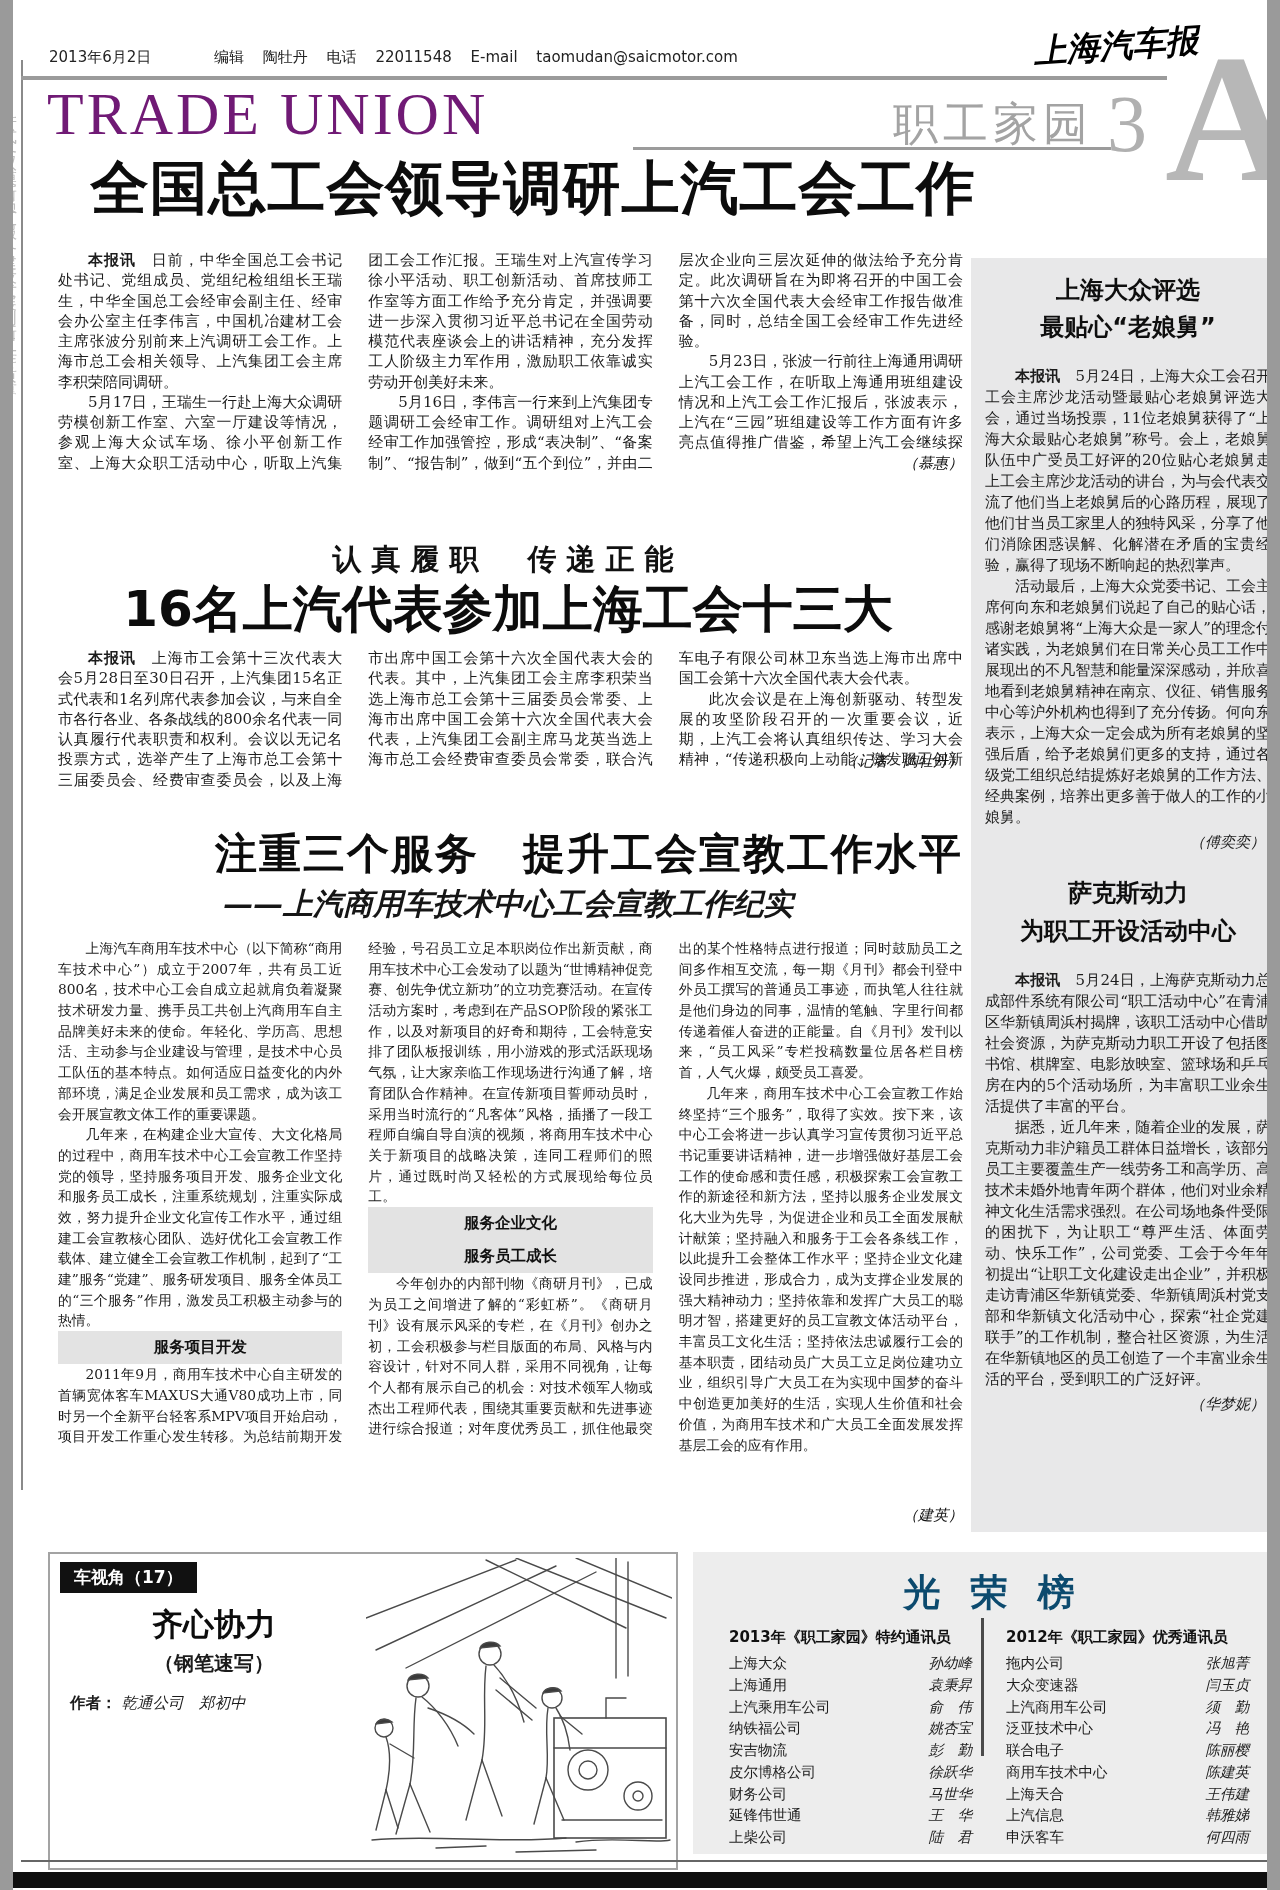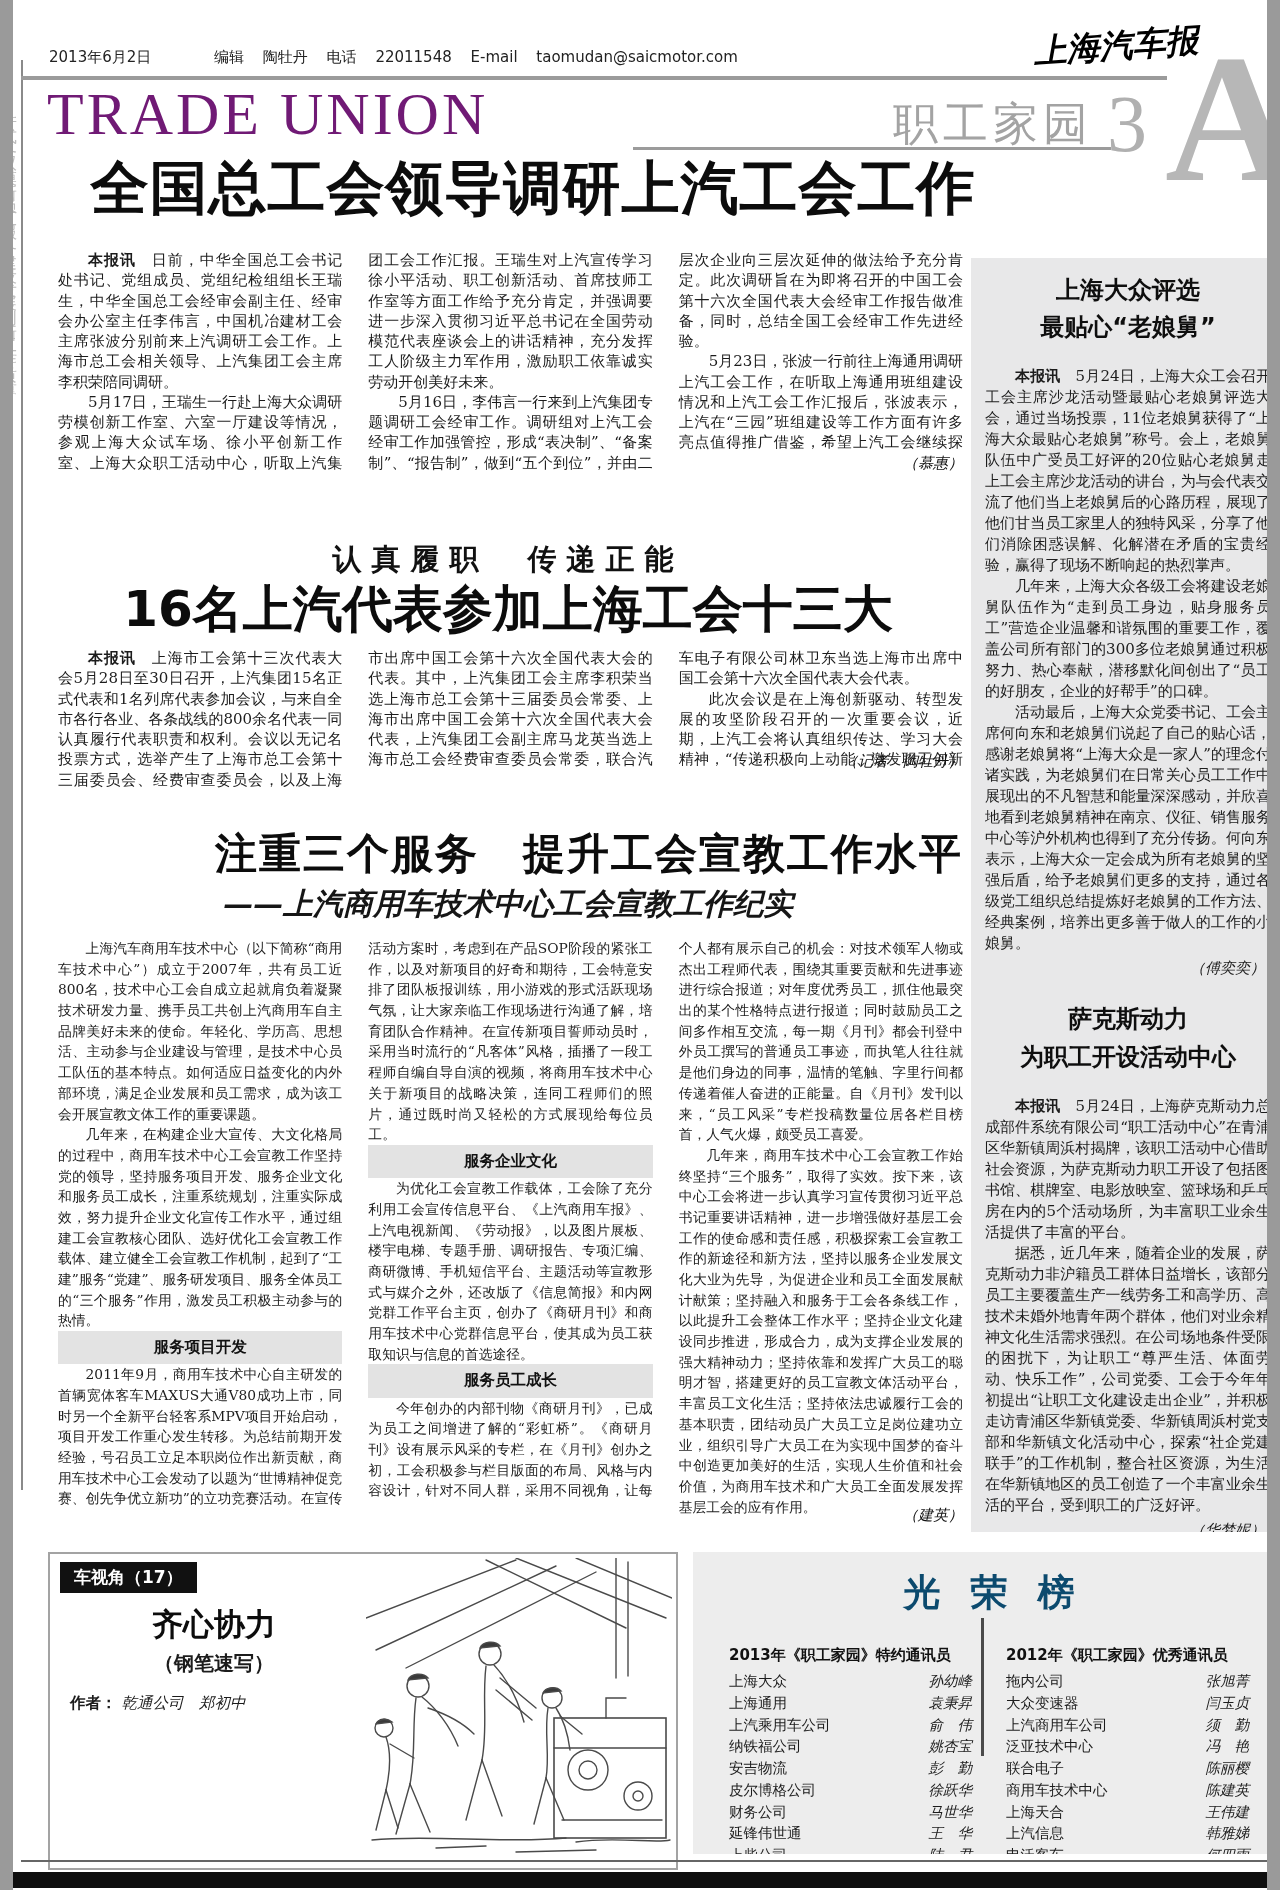--- a/index.html
+++ b/index.html
@@ -72,21 +72,21 @@
   .cartoon-body{font-size:15.5px;line-height:1.5;text-align:justify;text-indent:2em;margin:0;}
   .cartoon-author{margin-top:16px;font-size:15.5px;}
   .cartoon-author b{font-family:"DejaVu Sans",sans-serif;}
   .cartoon-author .val{font-style:italic;}
   .cartoon-sketch{position:absolute;top:4px;right:4px;width:306px;height:304px;}
   
   .honor{position:absolute;top:1552px;left:680px;width:592px;height:302px;background:#ededed;
          box-sizing:border-box;overflow:hidden;}
   .honor-title{text-align:center;font-size:37px;font-weight:900;letter-spacing:30px;padding-left:30px;
                margin-top:16px;color:#0c4a6e;}
-  .honor-cols{display:flex;margin:28px 36px 0;gap:34px;}
+  .honor-cols{display:flex;margin:10px 36px 0;gap:34px;}
   .honor-col{flex:1;}
   .honor-header{font-family:"DejaVu Sans",sans-serif;font-weight:bold;font-size:15px;margin-bottom:6px;color:#111;}
   .honor-row{display:flex;justify-content:space-between;font-size:14.5px;line-height:1.5;}
   .honor-row .name{font-style:italic;}
   .honor-divider{position:absolute;left:288px;top:66px;width:3px;height:138px;background:#4a4a4a;}
   
   .thin-rule{position:absolute;top:1860px;left:8px;width:1264px;height:2px;background:#666;}
   .bottom-bar{position:absolute;top:1872px;left:0;width:1280px;height:16px;background:#0e0e0e;}
 </style>
 </head>
@@ -124,21 +124,20 @@
     </div>
   <div class="byline byline1">（慕惠）</div>
 
   <aside class="sidebar">
     <div class="sb-title">上海大众评选</div>
     <div class="sb-title">最贴心“老娘舅”</div>
     <div class="sb-gap"></div>
     <div class="sb-body">
       <p><b>本报讯</b><span>　5月24日，上海大众工会召开工会主席沙龙活动暨最贴心老娘舅评选大会，通过当场投票，11位老娘舅获得了“上海大众最贴心老娘舅”称号。会上，老娘舅队伍中广受员工好评的20位贴心老娘舅走上工会主席沙龙活动的讲台，为与会代表交流了他们当上老娘舅后的心路历程，展现了他们甘当员工家里人的独特风采，分享了他们消除困惑误解、化解潜在矛盾的宝贵经验，赢得了现场不断响起的热烈掌声。</span></p>
 
-    <p>几年来，上海大众各级工会将建设老娘舅队伍作为“走到员工身边，贴身服务员工”营造企业温馨和谐氛围的重要工作，覆盖公司所有部门的300多位老娘舅通过积极努力、热心奉献，潜移默化间创出了“员工的好朋友，企业的好帮手”的口碑。</p>
         <p>活动最后，上海大众党委书记、工会主席何向东和老娘舅们说起了自己的贴心话，感谢老娘舅将“上海大众是一家人”的理念付诸实践，为老娘舅们在日常关心员工工作中展现出的不凡智慧和能量深深感动，并欣喜地看到老娘舅精神在南京、仪征、销售服务中心等沪外机构也得到了充分传扬。何向东表示，上海大众一定会成为所有老娘舅的坚强后盾，给予老娘舅们更多的支持，通过各级党工组织总结提炼好老娘舅的工作方法、经典案例，培养出更多善于做人的工作的小娘舅。</p>
       </div>
     <div class="sb-byline">（傅奕奕）</div>
     <div class="sb-gap"></div>
     <div class="sb-title">萨克斯动力</div>
     <div class="sb-title">为职工开设活动中心</div>
     <div class="sb-gap"></div>
     <div class="sb-body">
       <p><b>本报讯</b><span>　5月24日，上海萨克斯动力总成部件系统有限公司“职工活动中心”在青浦区华新镇周浜村揭牌，该职工活动中心借助社会资源，为萨克斯动力职工开设了包括图书馆、棋牌室、电影放映室、篮球场和乒乓房在内的5个活动场所，为丰富职工业余生活提供了丰富的平台。</span></p>
 
@@ -158,21 +157,20 @@
 
   <h2 class="headline3">注重三个服务　提升工会宣教工作水平</h2>
   <div class="subtitle3">——上汽商用车技术中心工会宣教工作纪实</div>
   <div class="cols art3-body">
 
   <p class="t para">上海汽车商用车技术中心（以下简称“商用车技术中心”）成立于2007年，共有员工近800名，技术中心工会自成立起就肩负着凝聚技术研发力量、携手员工共创上汽商用车自主品牌美好未来的使命。年轻化、学历高、思想活、主动参与企业建设与管理，是技术中心员工队伍的基本特点。如何适应日益变化的内外部环境，满足企业发展和员工需求，成为该工会开展宣教文体工作的重要课题。</p>
       <p class="t para">几年来，在构建企业大宣传、大文化格局的过程中，商用车技术中心工会宣教工作坚持党的领导，坚持服务项目开发、服务企业文化和服务员工成长，注重系统规划，注重实际成效，努力提升企业文化宣传工作水平，通过组建工会宣教核心团队、选好优化工会宣教工作载体、建立健全工会宣教工作机制，起到了“工建”服务“党建”、服务研发项目、服务全体员工的“三个服务”作用，激发员工积极主动参与的热情。</p>
       <p class="t subhead">服务项目开发</p>
       <p class="t para">2011年9月，商用车技术中心自主研发的首辆宽体客车MAXUS大通V80成功上市，同时另一个全新平台轻客系MPV项目开始启动，项目开发工作重心发生转移。为总结前期开发经验，号召员工立足本职岗位作出新贡献，商用车技术中心工会发动了以题为“世博精神促竞赛、创先争优立新功”的立功竞赛活动。在宣传活动方案时，考虑到在产品SOP阶段的紧张工作，以及对新项目的好奇和期待，工会特意安排了团队板报训练，用小游戏的形式活跃现场气氛，让大家亲临工作现场进行沟通了解，培育团队合作精神。在宣传新项目誓师动员时，采用当时流行的“凡客体”风格，插播了一段工程师自编自导自演的视频，将商用车技术中心关于新项目的战略决策，连同工程师们的照片，通过既时尚又轻松的方式展现给每位员工。</p>
       <p class="t subhead">服务企业文化</p>
-      <p class="t para">为优化工会宣教工作载体，工会除了充分利用工会宣传信息平台、《上汽商用车报》、上汽电视新闻、《劳动报》，以及图片展板、楼宇电梯、专题手册、调研报告、专项汇编、商研微博、手机短信平台、主题活动等宣教形式与媒介之外，还改版了《信息简报》和内网党群工作平台主页，创办了《商研月刊》和商用车技术中心党群信息平台，使其成为员工获取知识与信息的首选途径。</p>
       <p class="t subhead">服务员工成长</p>
       <p class="t para">今年创办的内部刊物《商研月刊》，已成为员工之间增进了解的“彩虹桥”。《商研月刊》设有展示风采的专栏，在《月刊》创办之初，工会积极参与栏目版面的布局、风格与内容设计，针对不同人群，采用不同视角，让每个人都有展示自己的机会：对技术领军人物或杰出工程师代表，围绕其重要贡献和先进事迹进行综合报道；对年度优秀员工，抓住他最突出的某个性格特点进行报道；同时鼓励员工之间多作相互交流，每一期《月刊》都会刊登中外员工撰写的普通员工事迹，而执笔人往往就是他们身边的同事，温情的笔触、字里行间都传递着催人奋进的正能量。自《月刊》发刊以来，“员工风采”专栏投稿数量位居各栏目榜首，人气火爆，颇受员工喜爱。</p>
       <p class="t para">几年来，商用车技术中心工会宣教工作始终坚持“三个服务”，取得了实效。按下来，该中心工会将进一步认真学习宣传贯彻习近平总书记重要讲话精神，进一步增强做好基层工会工作的使命感和责任感，积极探索工会宣教工作的新途径和新方法，坚持以服务企业发展文化大业为先导，为促进企业和员工全面发展献计献策；坚持融入和服务于工会各条线工作，以此提升工会整体工作水平；坚持企业文化建设同步推进，形成合力，成为支撑企业发展的强大精神动力；坚持依靠和发挥广大员工的聪明才智，搭建更好的员工宣教文体活动平台，丰富员工文化生活；坚持依法忠诚履行工会的基本职责，团结动员广大员工立足岗位建功立业，组织引导广大员工在为实现中国梦的奋斗中创造更加美好的生活，实现人生价值和社会价值，为商用车技术和广大员工全面发展发挥基层工会的应有作用。</p>
     </div>
   <div class="byline byline3">（建英）</div>
 
   <section class="cartoon">
     <div class="cartoon-tab">车视角（17）</div>
     <div class="cartoon-left">
       <div class="cartoon-title">齐心协力</div>

